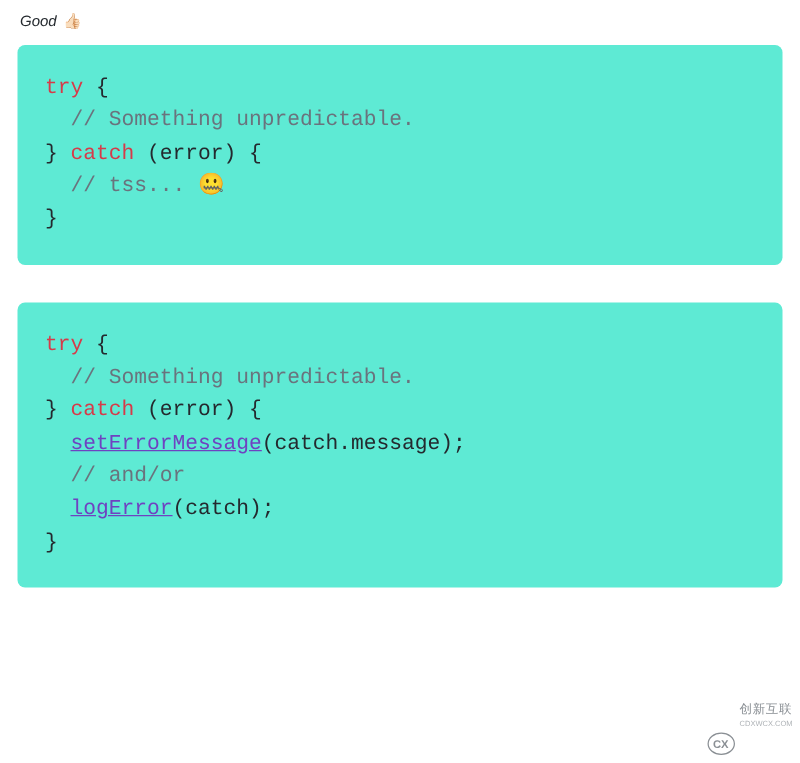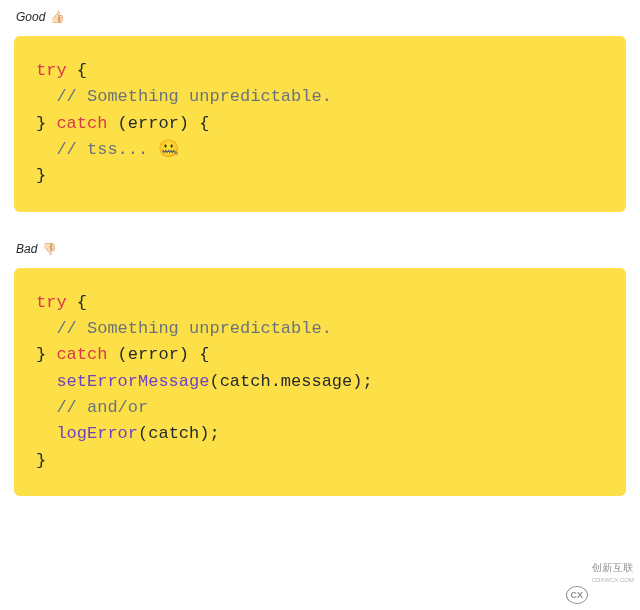--- a/index.html
+++ b/index.html
@@ -22,35 +22,35 @@
     font-style: italic;
     font-size: 12px;
     margin: 2px 2px 12px 2px;
     color: #24292e;
   }
   .section-title .emoji {
     font-style: normal;
     margin-left: 2px;
   }
   pre.code {
-    background: #fde047;
+    background: #5eead4;
     border-radius: 6px;
     margin: 0 0 30px 0;
     padding: 22px 22px;
     font-family: SFMono-Regular, Consolas, "Liberation Mono", Menlo, monospace;
     font-size: 17px;
     line-height: 1.55;
     white-space: pre;
     overflow: hidden;
     color: #24292e;
   }
   pre.code:last-of-type { margin-bottom: 0; }
   .k   { color: #d73a49; }   
   .c   { color: #6a737d; }   
-  .fn  { color: #6f42c1; }   
+  .fn  { color: #6f42c1; text-decoration: underline; }   
   .p   { color: #24292e; }   
 
   .watermark {
     position: absolute;
     right: 6px;
     bottom: 6px;
     font-size: 10px;
     color: #8a8f94;
     display: flex;
     align-items: center;
@@ -78,24 +78,20 @@
     <span>Good</span>
     <span class="emoji">👍🏻</span>
   </div>
 
   <pre class="code"><span class="k">try</span><span class="p"> {</span>
   <span class="c">// Something unpredictable.</span>
 <span class="p">} </span><span class="k">catch</span><span class="p"> (error) {</span>
   <span class="c">// tss... </span><span>🤐</span>
 <span class="p">}</span></pre>
 
-  <div class="section-title">
-    <span>Bad</span>
-    <span class="emoji">👎🏻</span>
-  </div>
 
   <pre class="code"><span class="k">try</span><span class="p"> {</span>
   <span class="c">// Something unpredictable.</span>
 <span class="p">} </span><span class="k">catch</span><span class="p"> (error) {</span>
   <span class="fn">setErrorMessage</span><span class="p">(catch.message);</span>
   <span class="c">// and/or</span>
   <span class="fn">logError</span><span class="p">(catch);</span>
 <span class="p">}</span></pre>
 
 </div>

